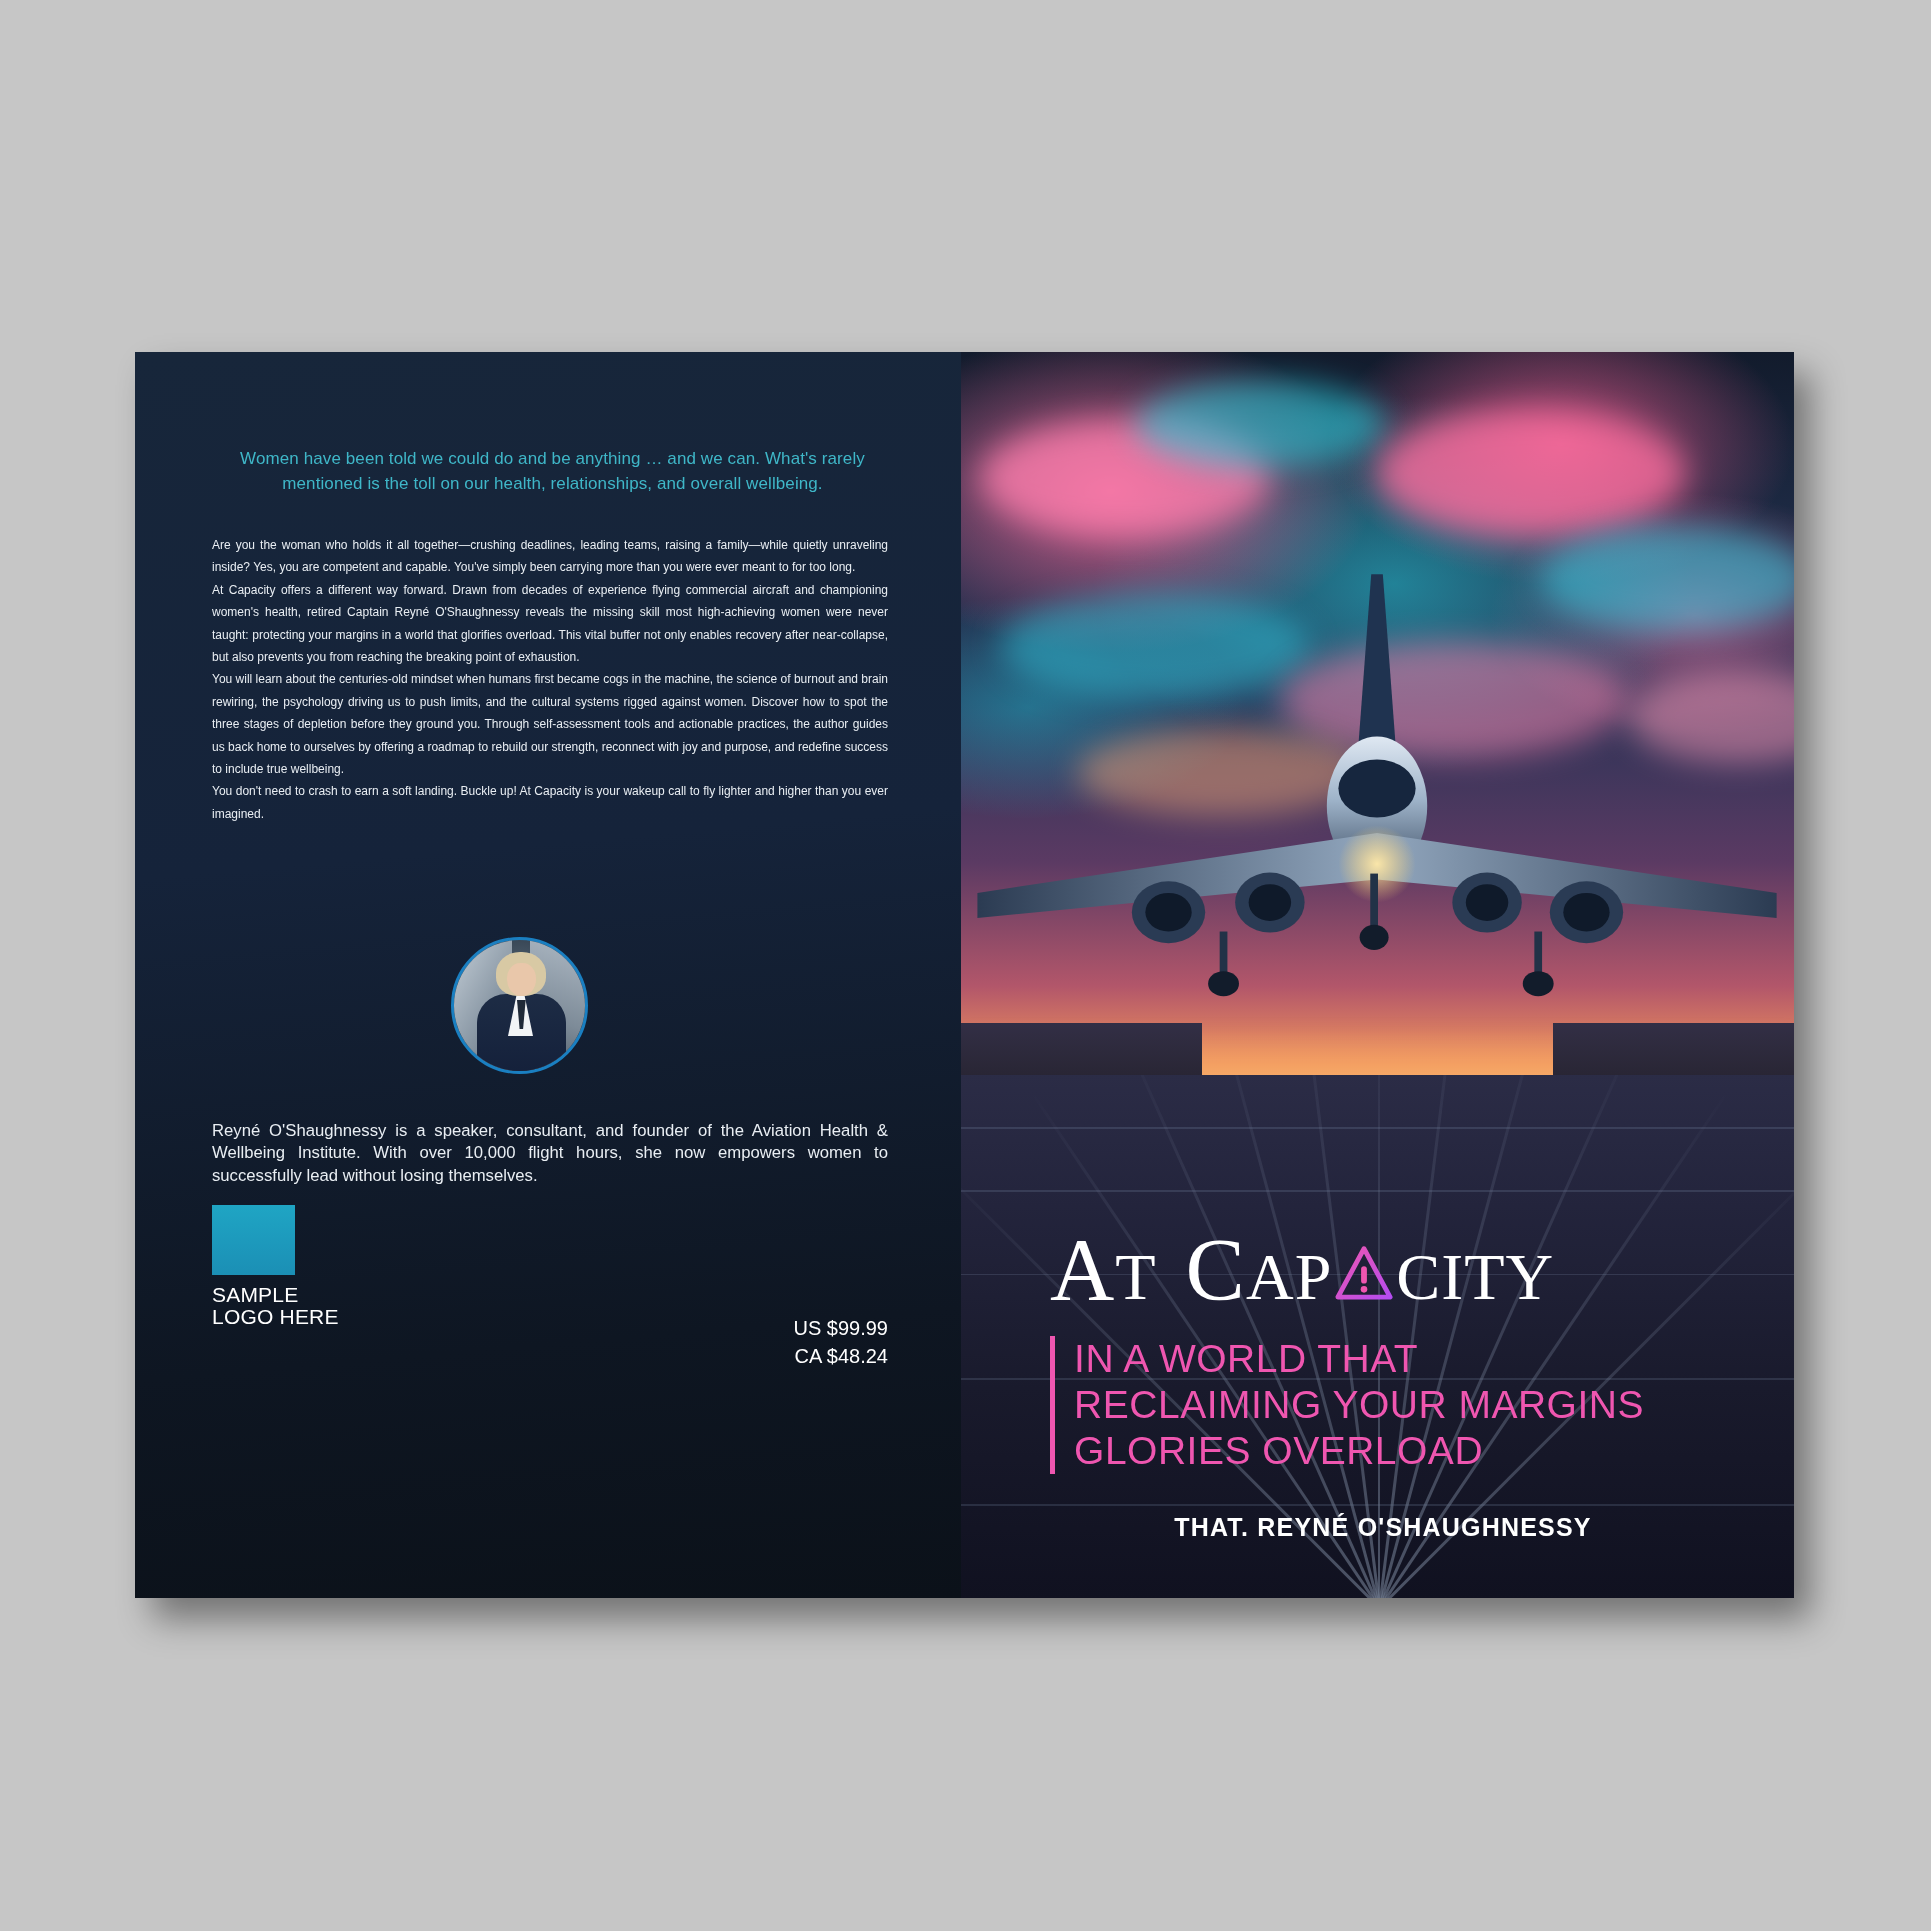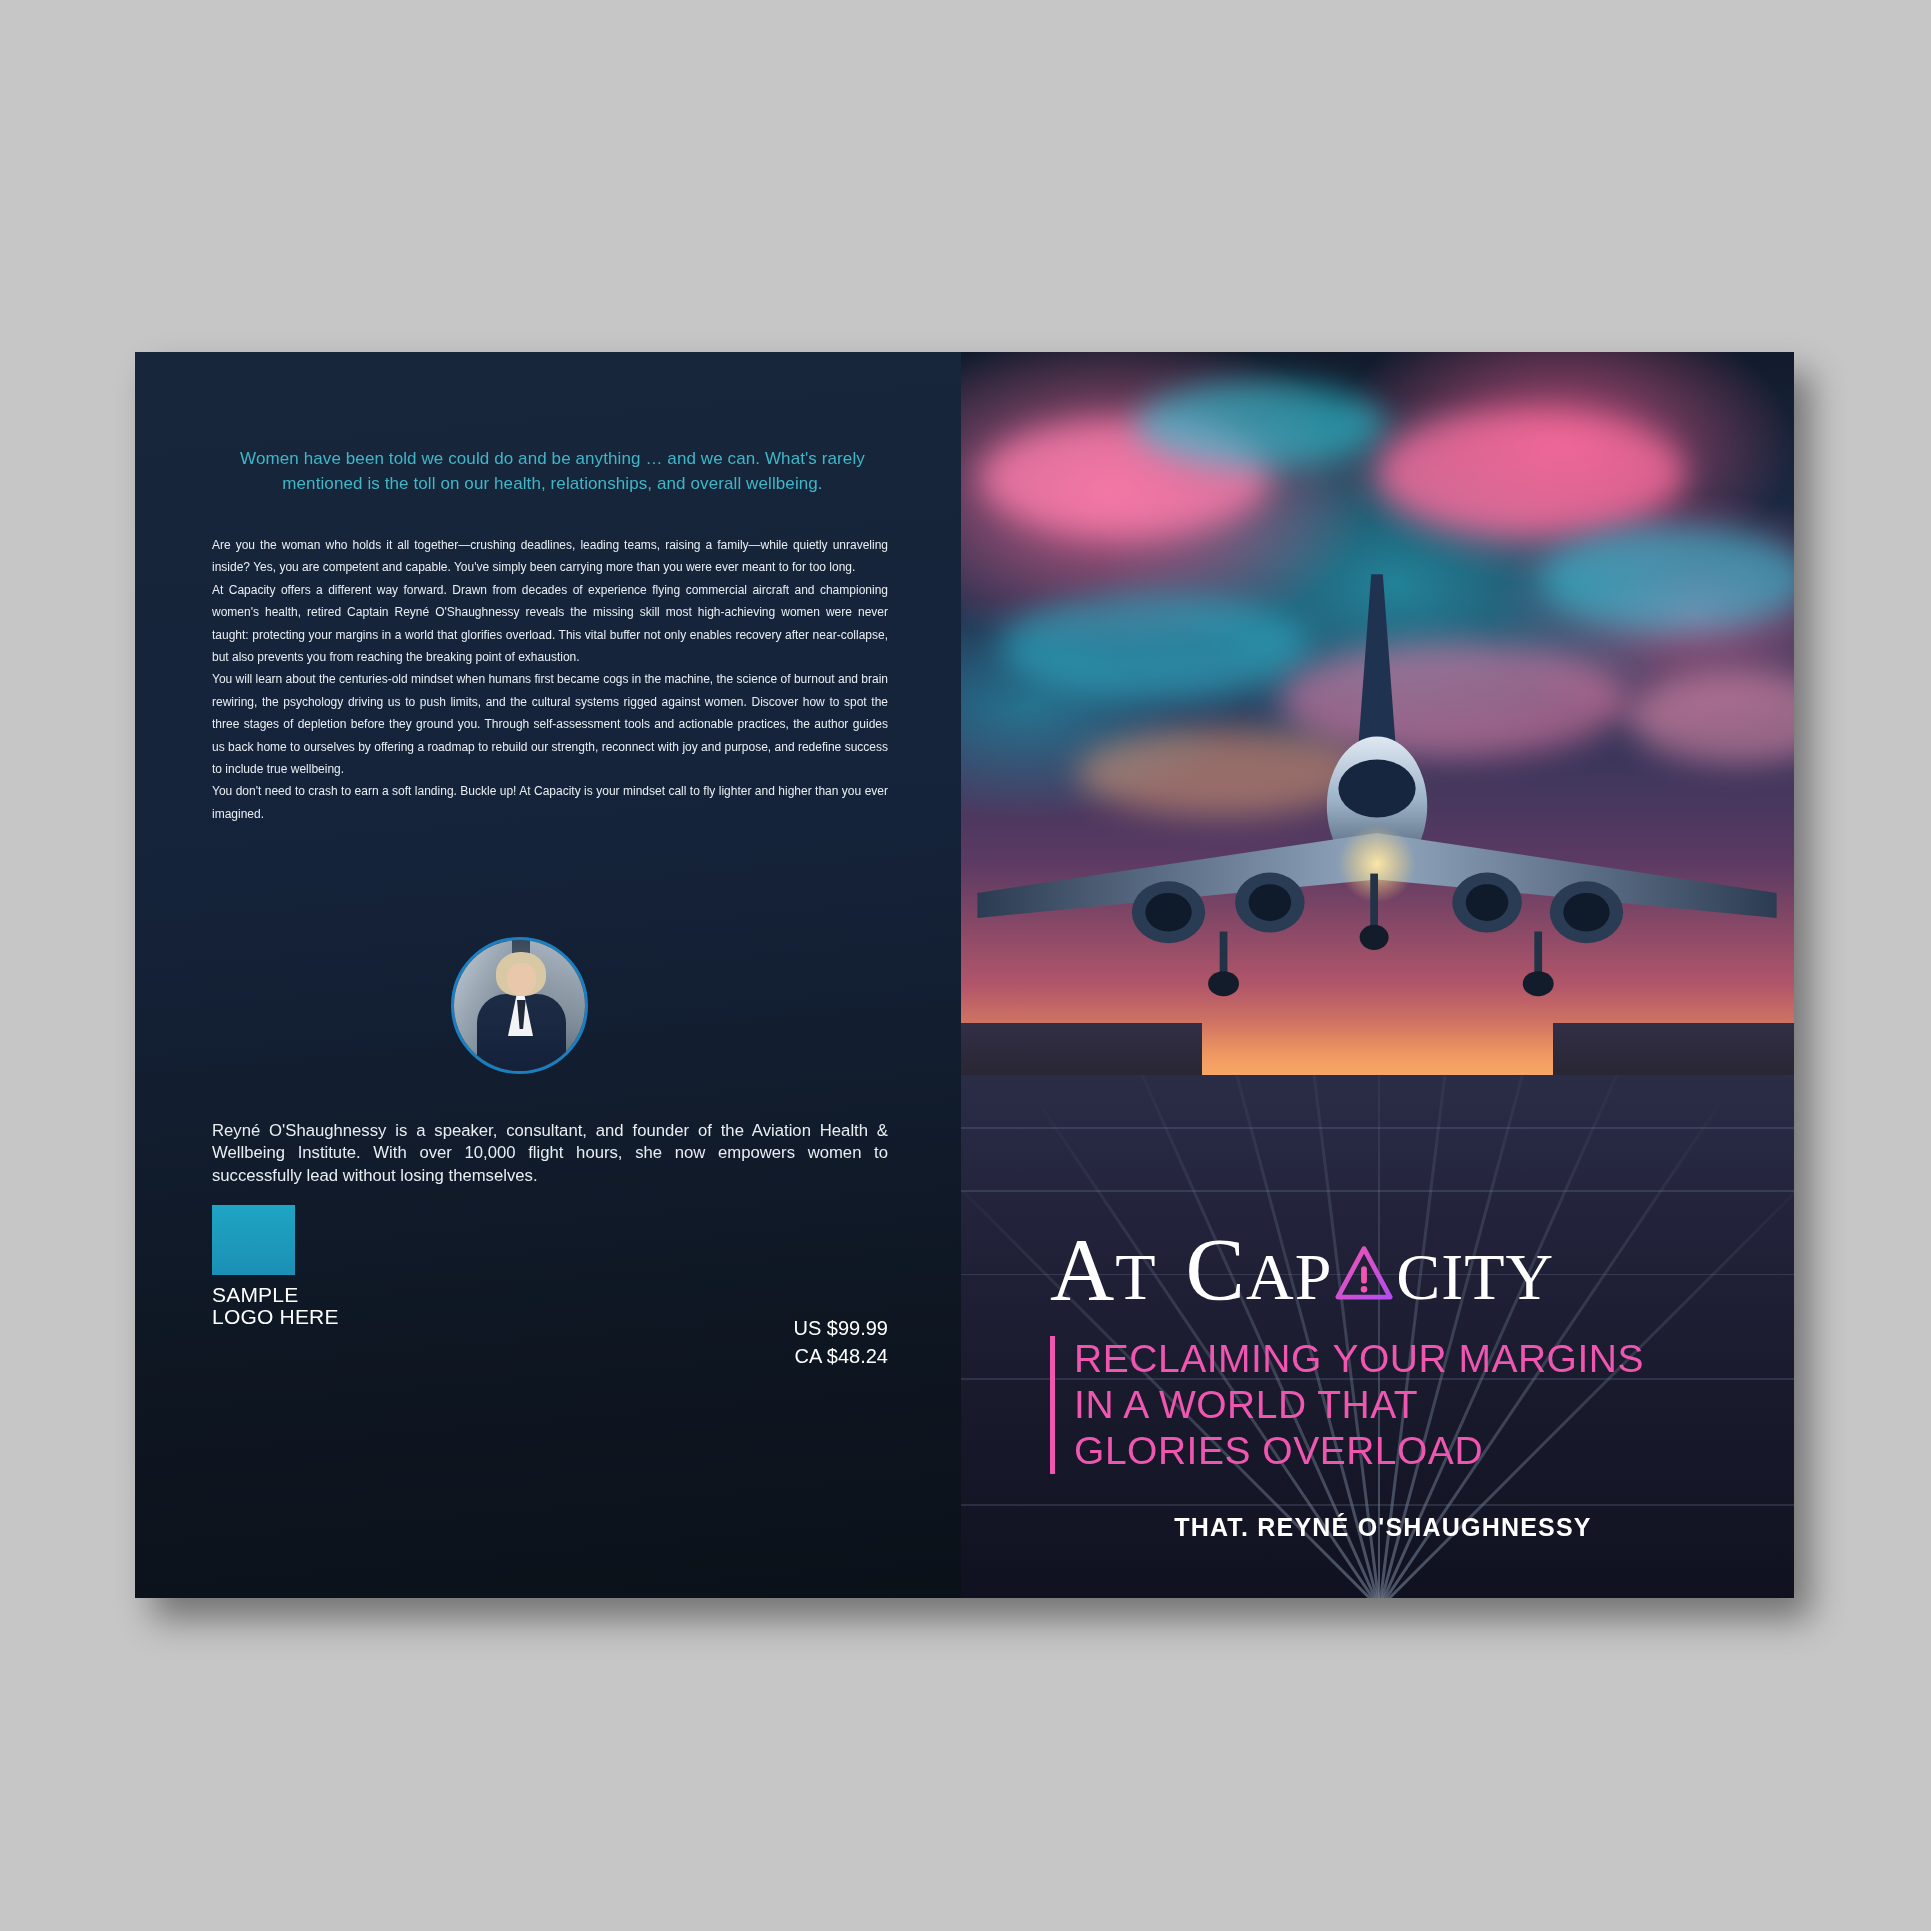--- a/index.html
+++ b/index.html
@@ -324,21 +324,21 @@
 
     <div class="back-cover">
       <div class="back-inner">
 
         <div class="pull-quote">Women have been told we could do and be anything … and we can. What's rarely mentioned is the toll on our health, relationships, and overall wellbeing.</div>
 
         <div class="body-copy">
           <p>Are you the woman who holds it all together—crushing deadlines, leading teams, raising a family—while quietly unraveling inside? Yes, you are competent and capable. You've simply been carrying more than you were ever meant to for too long.</p>
           <p>At Capacity offers a different way forward. Drawn from decades of experience flying commercial aircraft and championing women's health, retired Captain Reyné O'Shaughnessy reveals the missing skill most high-achieving women were never taught: protecting your margins in a world that glorifies overload. This vital buffer not only enables recovery after near-collapse, but also prevents you from reaching the breaking point of exhaustion.</p>
           <p>You will learn about the centuries-old mindset when humans first became cogs in the machine, the science of burnout and brain rewiring, the psychology driving us to push limits, and the cultural systems rigged against women. Discover how to spot the three stages of depletion before they ground you. Through self-assessment tools and actionable practices, the author guides us back home to ourselves by offering a roadmap to rebuild our strength, reconnect with joy and purpose, and redefine success to include true wellbeing.</p>
-          <p>You don't need to crash to earn a soft landing. Buckle up! At Capacity is your mindset call to fly lighter and higher than you ever imagined.</p>
+          <p>You don't need to crash to earn a soft landing. Buckle up! At Capacity is your wakeup call to fly lighter and higher than you ever imagined.</p>
         </div>
 
         <div class="author-photo">
           <div class="photo-art">
             <div class="photo-bg-left"></div>
             <div class="photo-bg-right"></div>
             <div class="photo-body"></div>
             <div class="photo-shirt"></div>
             <div class="photo-tie"></div>
             <div class="photo-hair"></div>
@@ -465,22 +465,22 @@
               <rect x="28" y="24" width="6" height="18" rx="3" fill="#ef56b0"></rect>
               <circle cx="31" cy="48" r="3.4" fill="#ef56b0"></circle>
             </svg>
           </span>
             <span class="small-caps">CITY</span>
         </div>
 
         <div class="subtitle-wrap">
           <div class="subtitle-bar"></div>
           <div class="subtitle">
+            <div>IN A WORLD THAT</div>
             <div>RECLAIMING YOUR MARGINS</div>
-            <div>IN A WORLD THAT</div>
             <div>GLORIES OVERLOAD</div>
           </div>
         </div>
 
         <div class="author-name">THAT. REYNÉ O'SHAUGHNESSY</div>
       </div>
 
     </div>
   </div>
 </div>

